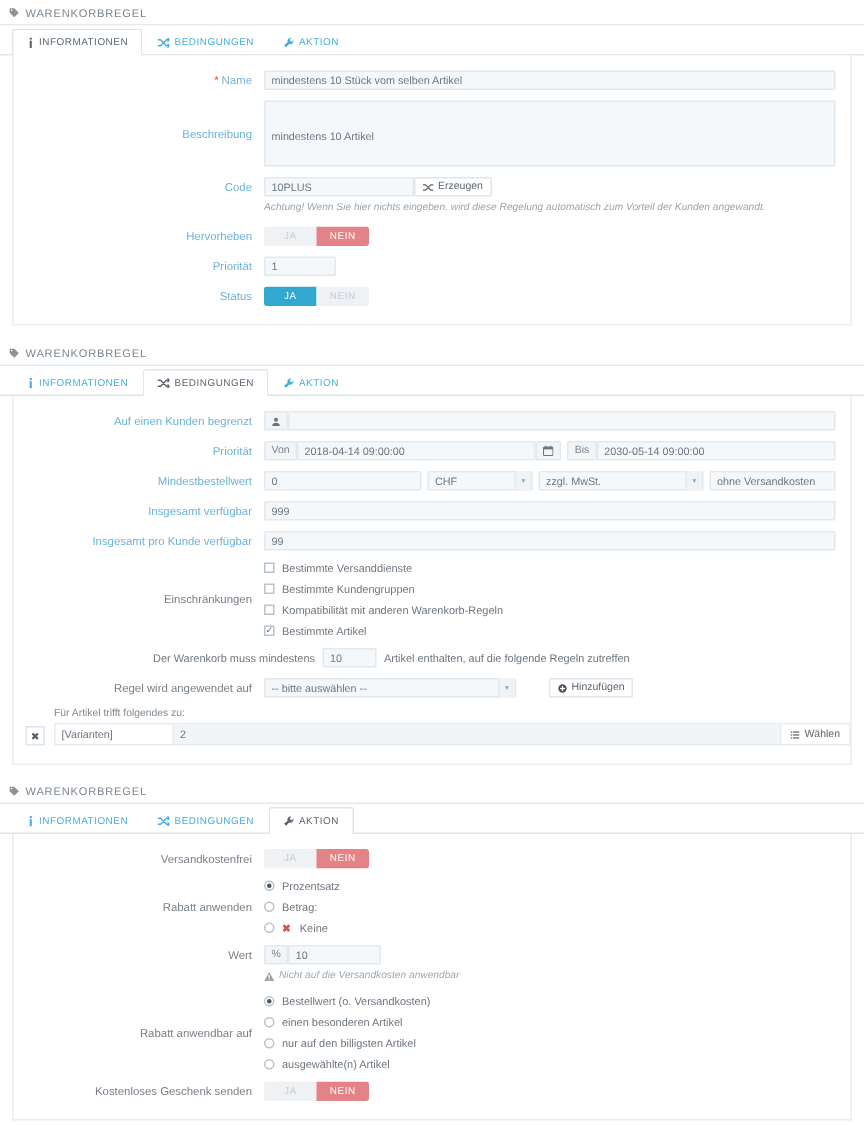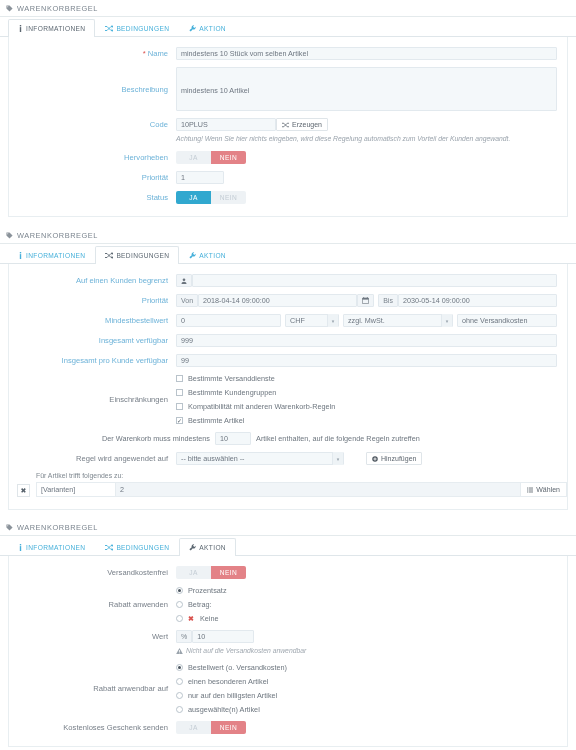--- a/index.html
+++ b/index.html
@@ -359,21 +359,21 @@
           </div>
           <div class="addon" style="margin-left:4px">Bis</div>
           <div class="inp grow">2030-05-14 09:00:00</div>
         </div>
       </div>
 
       <div class="row">
         <div class="lbl">Mindestbestellwert</div>
         <div class="ctl" style="gap:4px">
           <div class="inp" style="width:105px">0</div>
-          <div class="sel" style="width:54px">
+          <div class="sel" style="width:70px">
             <span>CHF</span>
             <span class="caret">▾</span>
           </div>
           <div class="sel" style="width:110px">
             <span>zzgl. MwSt.</span>
             <span class="caret">▾</span>
           </div>
           <div class="inp grow">ohne Versandkosten</div>
         </div>
       </div>

